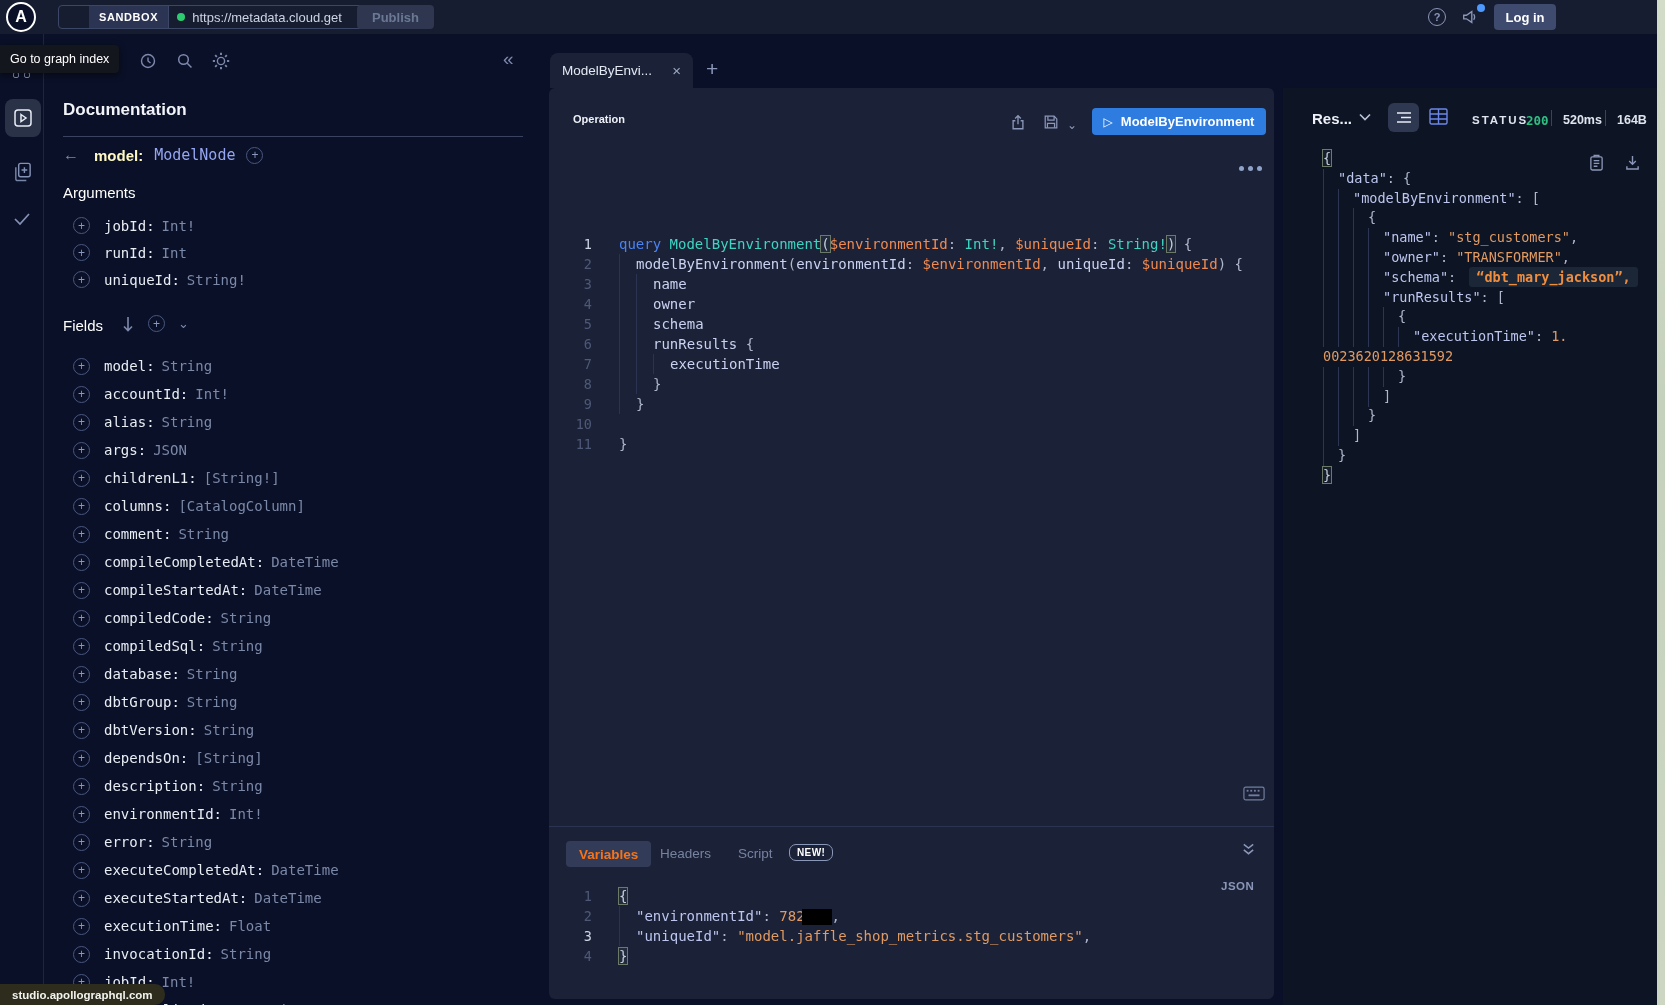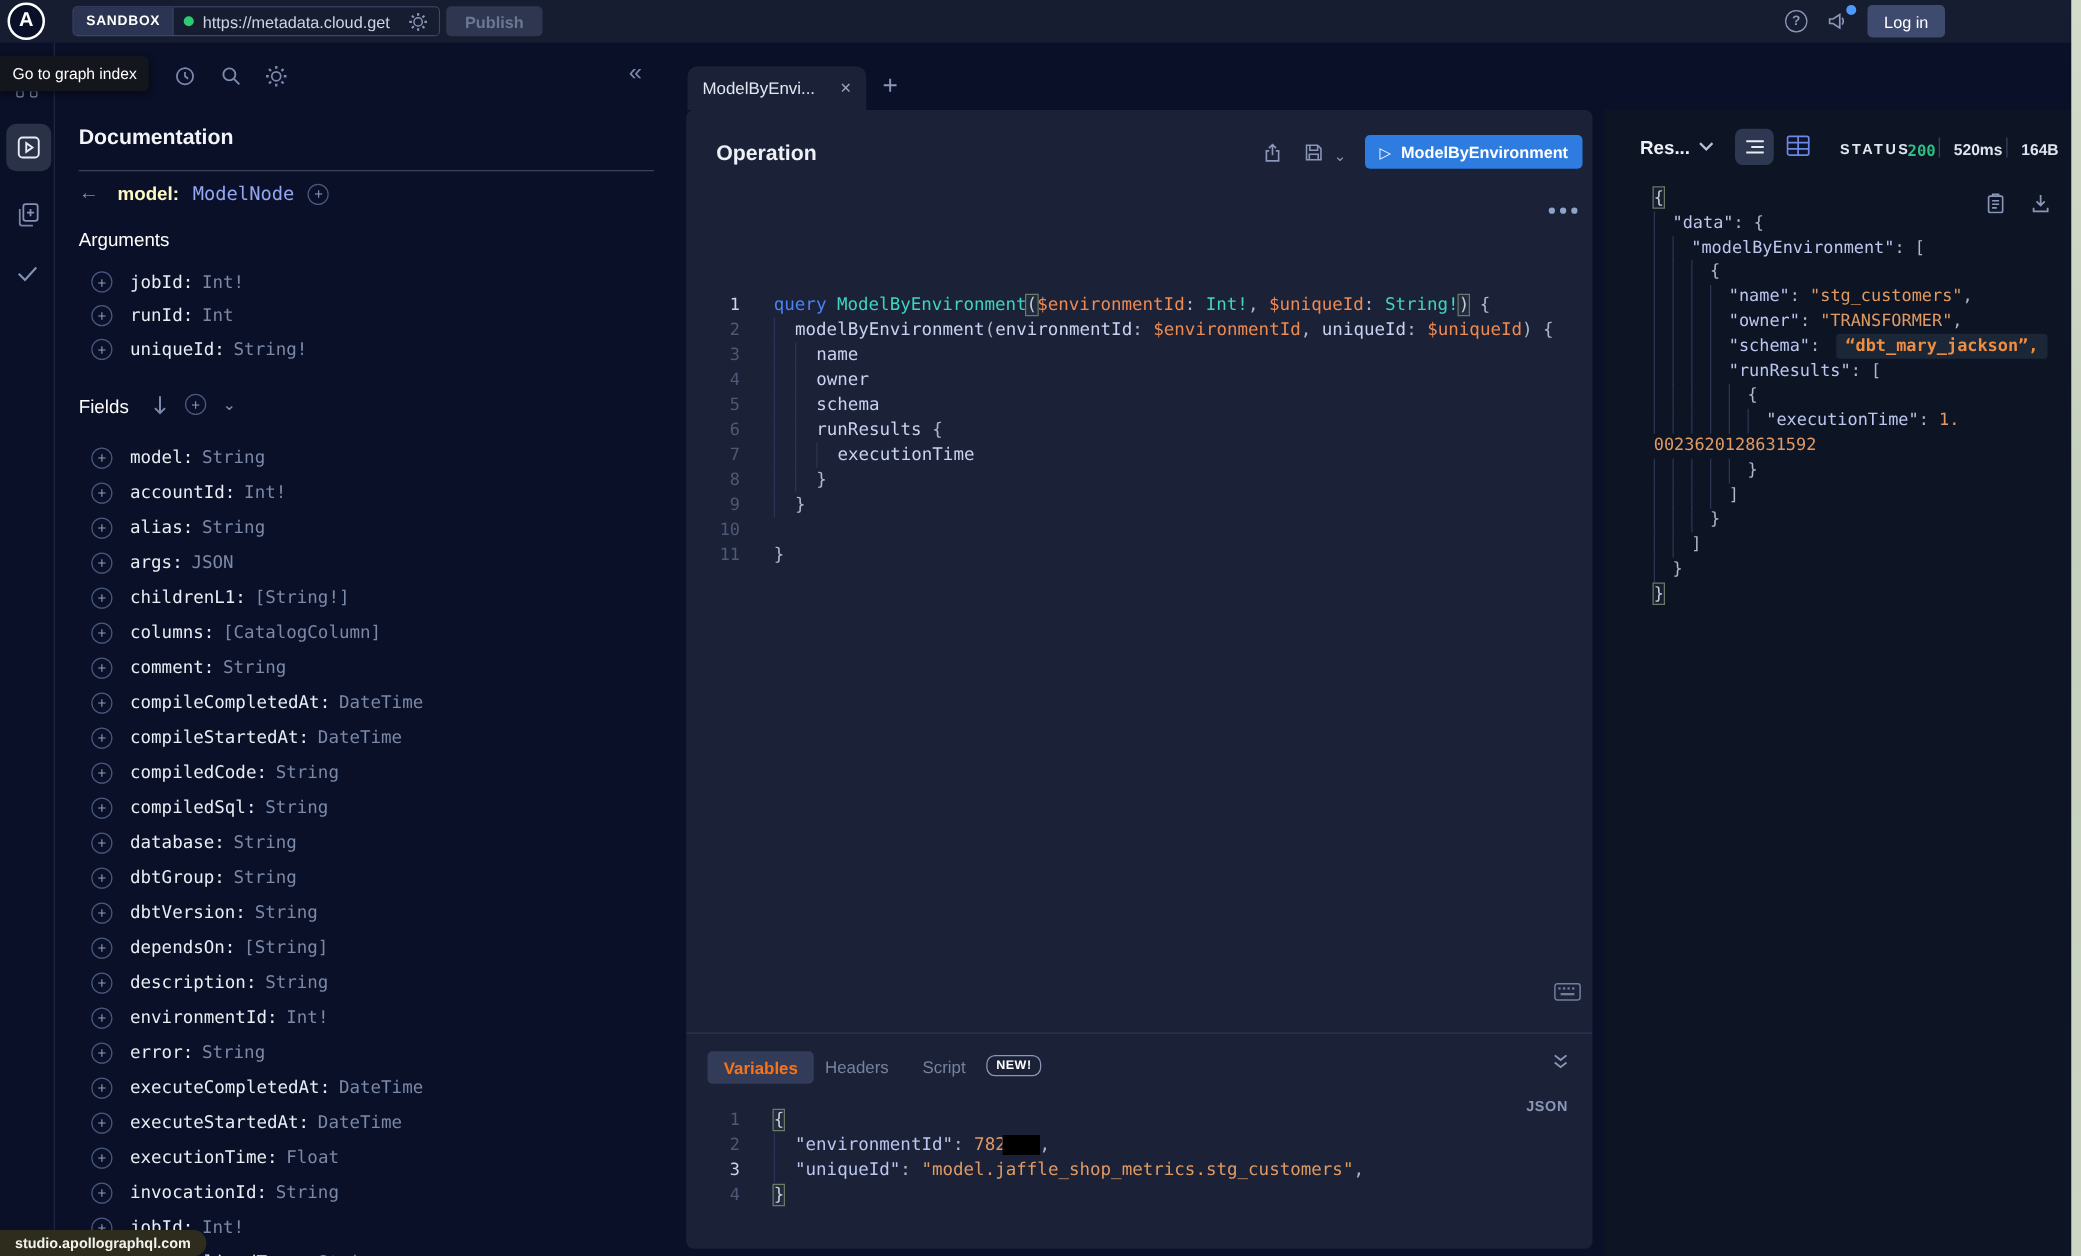--- a/index.html
+++ b/index.html
@@ -4,35 +4,35 @@
 <style>
   * { margin:0; padding:0; box-sizing:border-box; }
   html,body { width:1665px; height:1005px; }
   body { position:relative; background:#0a1027; font-family:"Liberation Sans",sans-serif; overflow:hidden; color:#e9edf4; }
   svg { display:block; }
 
   
   .topbar { position:absolute; left:0; top:0; width:1665px; height:34px; background:#161d31; z-index:20; }
   .logo { position:absolute; left:6px; top:2px; width:30px; height:30px; border:2px solid #fff; border-radius:50%;
           display:flex; align-items:center; justify-content:center; font-size:16px; font-weight:700; color:#fff; background:#0a1027; }
-  .addr-group { position:absolute; left:58px; top:5px; height:24px; display:flex; border:1px solid #3c4666; border-radius:4px; overflow:hidden; }
+  .addr-group { position:absolute; left:58px; top:5px; height:24px; display:flex; border:1px solid #3c4666; border-radius:4px; overflow:hidden;padding-left:30px; }
   .sandbox-chip { background:#2b3453; color:#fff; font-size:11px; font-weight:700; letter-spacing:.6px;
                   padding:0 10px; display:flex; align-items:center; border-right:1px solid #3c4666; }
   .url-seg { display:flex; align-items:center; gap:7px; padding:0 8px; width:212px; background:#161d31; }
   .green-dot { width:8px; height:8px; border-radius:50%; background:#2ecc71; flex:none; }
   .url-text { color:#ccd4e4; font-size:13px; white-space:nowrap; overflow:hidden; width:158px; }
   .url-gear { color:#8b97b8; flex:none; }
   .publish-btn { position:absolute; left:357px; top:5px; height:24px; padding:0 15px; background:#2e374f; color:#6b7894;
                  font-size:13px; font-weight:600; border-radius:4px; display:flex; align-items:center; }
   .help-icon { position:absolute; left:1428px; top:8px; width:18px; height:18px; border:1.5px solid #8b97b8; border-radius:50%;
                color:#8b97b8; font-size:11px; font-weight:700; display:flex; align-items:center; justify-content:center; }
   .megaphone { position:absolute; left:1461px; top:8px; color:#8b97b8; }
   .notif-dot { position:absolute; left:1477px; top:4px; width:8px; height:8px; border-radius:50%; background:#4c9aff; }
   .login-btn { position:absolute; left:1494px; top:4px; width:62px; height:26px; background:#3e4b6e; border-radius:4px;
-               color:#fff; font-size:13px; font-weight:400; display:flex; align-items:center; justify-content:center; }
+               color:#fff; font-size:13px; font-weight:700; display:flex; align-items:center; justify-content:center; }
 
   
   .tooltip { position:absolute; left:0; top:45px; height:28px; background:#14161d; color:#fff; font-size:12.5px;
              padding:0 10px; display:flex; align-items:center; border-radius:0 4px 4px 0; z-index:60; box-shadow:0 2px 6px rgba(0,0,0,.5); }
   .status-pill { position:absolute; left:0; top:984px; height:21px; background:#2d2c1d; border-radius:0 10px 10px 0;
                  color:#f3f3ee; font-size:11.5px; font-weight:700; display:flex; align-items:center; padding:0 12px; z-index:60; }
 
   
   .rail { position:absolute; left:0; top:34px; width:44px; height:971px; border-right:1px solid #1d2542; }
   .rail-icon { position:absolute; left:0; width:44px; display:flex; justify-content:center; color:#8391b4; }
@@ -62,21 +62,21 @@
   .dtype { margin-left:7px; font-family:"DejaVu Sans Mono",monospace; font-size:14px; color:#7b89a8; }
 
   
   .tab { position:absolute; left:550px; top:53px; width:143px; height:35px; background:#1b2237; border-radius:8px 8px 0 0;
          display:flex; align-items:center; padding:0 12px; color:#e3e8f2; font-size:13.5px; z-index:5; }
   .tab-close { margin-left:auto; color:#9aa6c2; font-size:15px; }
   .newtab { position:absolute; left:706px; top:57px; color:#8b97b8; font-size:21px; font-weight:400; }
 
   
   .main-panel { position:absolute; left:549px; top:88px; width:725px; height:911px; background:#1b2237; border-radius:6px; overflow:hidden; }
-  .op-title { position:absolute; left:24px; top:25px; font-size:17px; font-weight:700; color:#eef1f7; }
+  .op-title { position:absolute; left:24px; top:25px; font-size:11px; font-weight:700; color:#eef1f7; }
   .hdr-ico { position:absolute; top:26px; color:#8b97b8; }
   .run-btn { position:absolute; left:543px; top:20px; width:174px; height:27px; background:#2e7ce0; border-radius:4px;
              color:#fff; font-weight:700; font-size:13px; display:flex; align-items:center; justify-content:center; gap:8px; }
   .run-play { font-size:12px; font-weight:400; }
   .op-dots { position:absolute; left:690px; top:78px; display:flex; gap:4px; }
   .op-dots span { width:5px; height:5px; border-radius:50%; background:#8fa3c8; }
   .kbd-ico { position:absolute; left:694px; top:698px; color:#717e9e; }
   .panel-divider { position:absolute; left:0; top:738px; width:725px; height:1px; background:#2b3352; }
 
   

